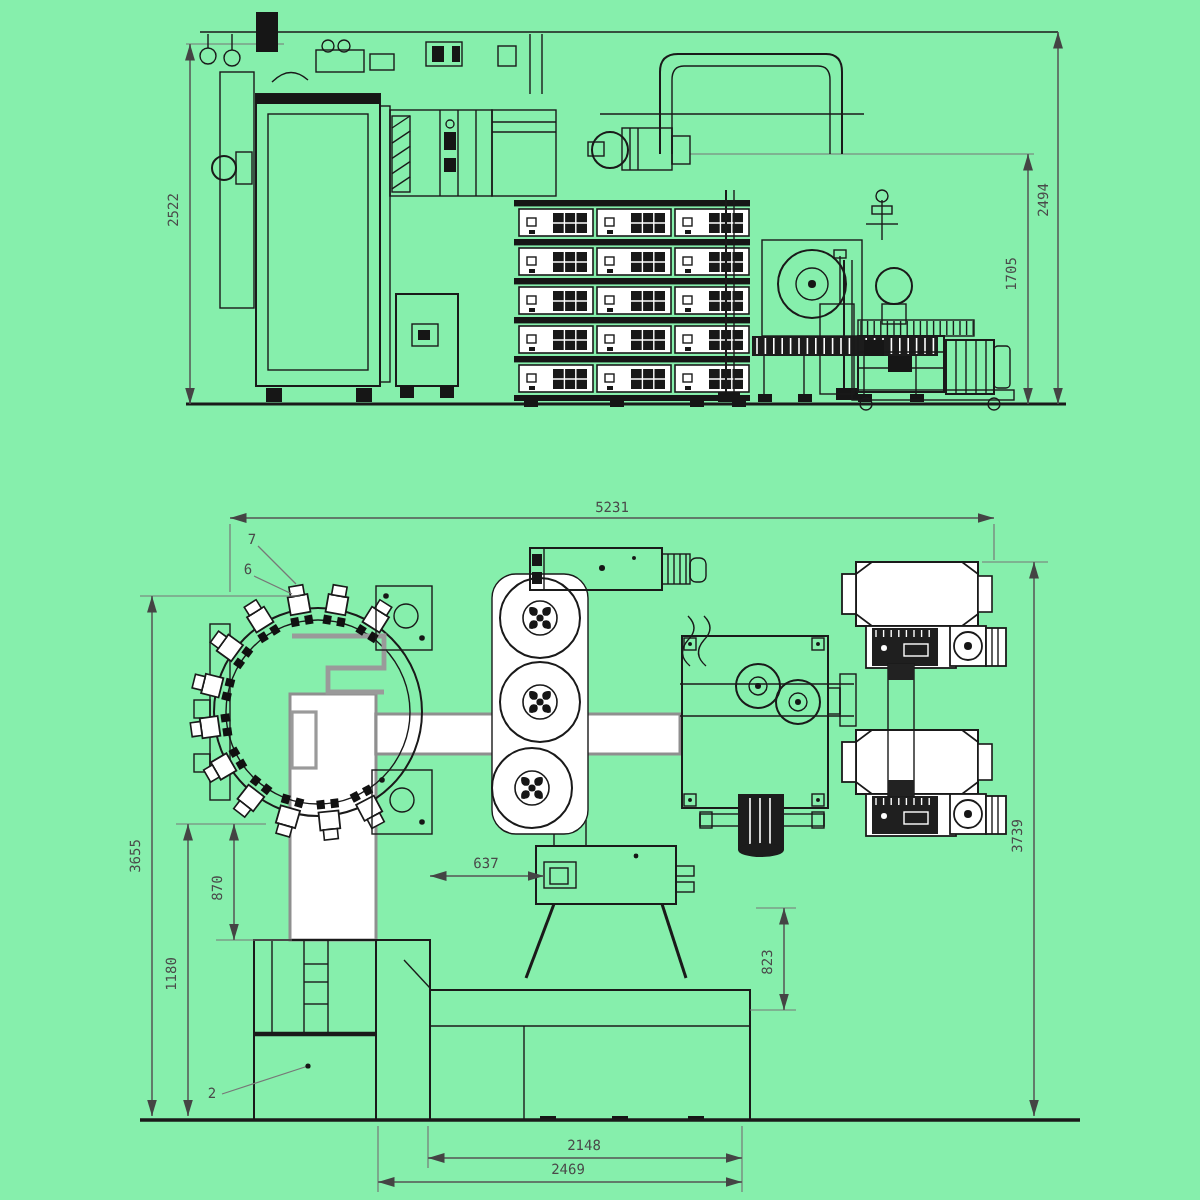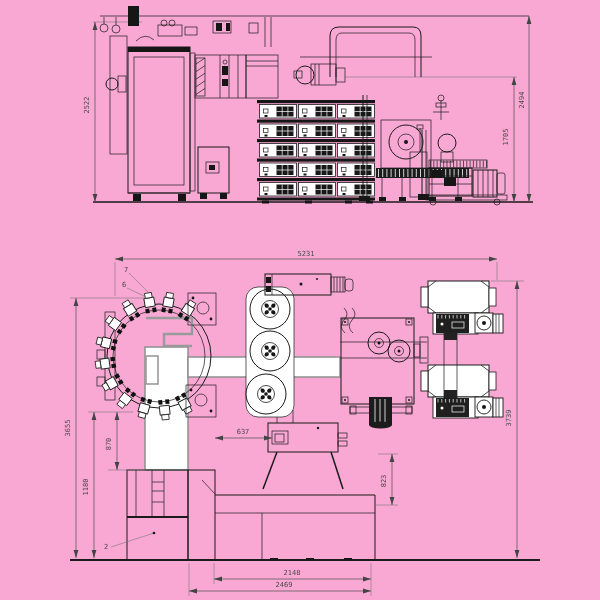--- a/index.html
+++ b/index.html
@@ -1,16 +1,16 @@
 <!DOCTYPE html>
 <html><head>
 <meta charset="utf-8">
 <style>
   html,body{margin:0;padding:0;background:#fff;width:600px;height:600px;overflow:hidden}
-  .canvas{width:600px;height:600px;background:#f9a8d4}
+  .canvas{width:600px;height:600px;background:#86efac}
   svg{display:block}
   .ln{stroke:#1a1a1a;stroke-width:1;fill:none}
   .lnt{stroke:#1a1a1a;stroke-width:.7;fill:none}
   .lnb{stroke:#1a1a1a;stroke-width:1.5;fill:none}
   .fl{fill:#161616;stroke:none}
   .dim{stroke:#555;stroke-width:.75;fill:none}
   .ext{stroke:#777;stroke-width:.6;fill:none}
   .duct{stroke:#8f8f8f;stroke-width:1.5;fill:#fff}
   .ductl{stroke:#9a9a9a;stroke-width:2.4;fill:none}
   text.dt{font:7px "DejaVu Sans Mono","Liberation Mono",monospace;fill:#4a4a4a;text-anchor:middle}

